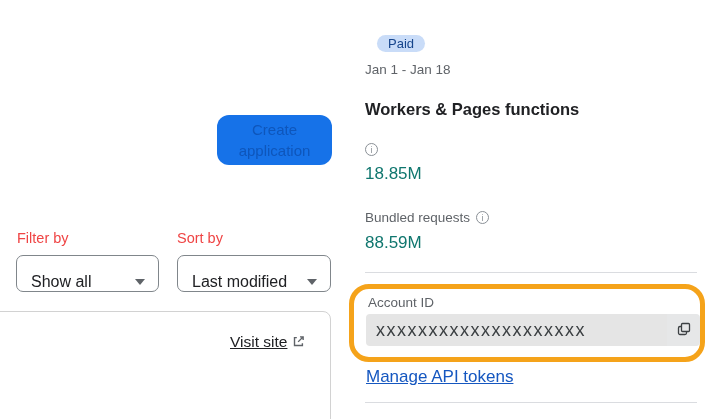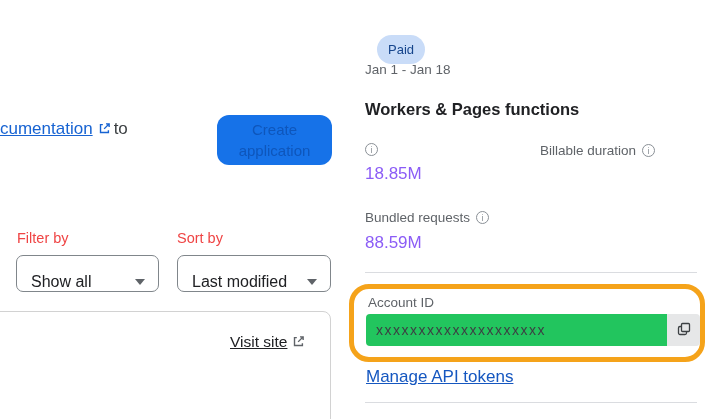--- a/index.html
+++ b/index.html
@@ -44,72 +44,66 @@
     left:230px; top:333px; font-size:15.5px; color:#202124;
     text-decoration:underline; cursor:pointer; white-space:nowrap;
   }
   .visit-site .ext-icon { color:#5f6368; }
 
   
   .acct-title-row { left:365px; top:35px; display:flex; align-items:center; }
   .acct-title { font-size:17px; font-weight:700; color:#202124; }
   .badge {
     margin-left:12px; background:#c9dcf8; color:#16458c;
-    font-size:13px; padding:7px 11px; border-radius:999px;
+    font-size:13px; padding:1px 11px; border-radius:999px;
   }
   .date-range { left:365px; top:62px; font-size:13.5px; color:#5f6368; }
   .section-title { left:365px; top:100px; font-size:16.5px; font-weight:700; color:#202124; }
 
   .stat { position:absolute; }
   .stat-1 { left:365px; top:143px; }
   .stat-2 { left:540px; top:143px; }
   .stat-3 { left:365px; top:210px; }
   .stat-label { font-size:13.5px; color:#5f6368; display:flex; align-items:center; gap:6px; }
-  .stat-value { font-size:17px; color:#8b5cf6; margin-top:8px; }
+  .stat-value { font-size:17px; color:#0f766e; margin-top:8px; }
   .info-icon {
     display:inline-flex; width:13px; height:13px; border:1px solid #8a9096;
     border-radius:50%; align-items:center; justify-content:center;
     font-size:9px; color:#8a9096; cursor:pointer; flex:none;
   }
   .info-icon::after { content:"i"; }
 
   .divider { height:1px; background:#dadce0; width:332px; left:365px; }
   .div-1 { top:272px; }
   .div-2 { top:402px; }
 
   .highlight {
     left:349px; top:284px; width:356px; height:78px;
     border:5px solid #f5a31a; border-radius:20px; pointer-events:none;
   }
   .acctid-label { left:368px; top:295px; font-size:13.5px; color:#5f6368; }
   .acctid-row { left:366px; top:314px; width:334px; height:32px; display:flex; }
   .acctid-input {
-    flex:1; border:none; background:#22c55e; border-radius:4px 0 0 4px;
-    font-family:inherit; font-size:14px; color:#3c4043; letter-spacing:1.5px;
+    flex:1; border:none; background:#e5e5e5; border-radius:4px 0 0 4px;
+    font-family:inherit; font-size:18px; color:#3c4043; letter-spacing:1.5px;
     padding:0 10px; outline:none; min-width:0;
   }
   .copy-btn {
     width:33px; border:none; background:#e6e7e8; border-radius:0 4px 4px 0;
     display:flex; align-items:center; justify-content:center; cursor:pointer;
   }
   .manage-link {
     left:366px; top:367px; font-size:17px; color:#1557c0;
     text-decoration:underline; cursor:pointer;
   }
 </style>
 </head>
 <body>
 
 <div class="abs intro">
-  <div>
-    <a>cumentation</a><span class="ext-icon"><svg width="13" height="13" viewBox="0 0 14 14">
-          <path fill="none" stroke="currentColor" stroke-width="1.5" d="M5.2 2.8H2.7v8.5h8.5V8.8"></path>
-          <path fill="none" stroke="currentColor" stroke-width="1.5" d="M8.6 2h3.4v3.4M11.8 2.2 6.6 7.4"></path>
-        </svg></span><span>to</span>
-  </div>
 </div>
 
 <button class="abs create-btn">
   <span>Create</span>
   <span>application</span>
 </button>
 
 <div class="abs field-label lbl-filter">Filter by</div>
 <div class="abs select sel-filter">
   <span>Show all</span>
@@ -134,24 +128,20 @@
 <div class="abs date-range">Jan 1 - Jan 18</div>
 <div class="abs section-title">Workers &amp; Pages functions</div>
 
 <div class="stat stat-1">
   <div class="stat-label">
     <span class="info-icon"></span>
   </div>
   <div class="stat-value">18.85M</div>
 </div>
 <div class="stat stat-2">
-  <div class="stat-label">
-    <span>Billable duration</span>
-    <span class="info-icon"></span>
-  </div>
 </div>
 <div class="stat stat-3">
   <div class="stat-label">
     <span>Bundled requests</span>
     <span class="info-icon"></span>
   </div>
   <div class="stat-value">88.59M</div>
 </div>
 
 <div class="abs divider div-1"></div>

